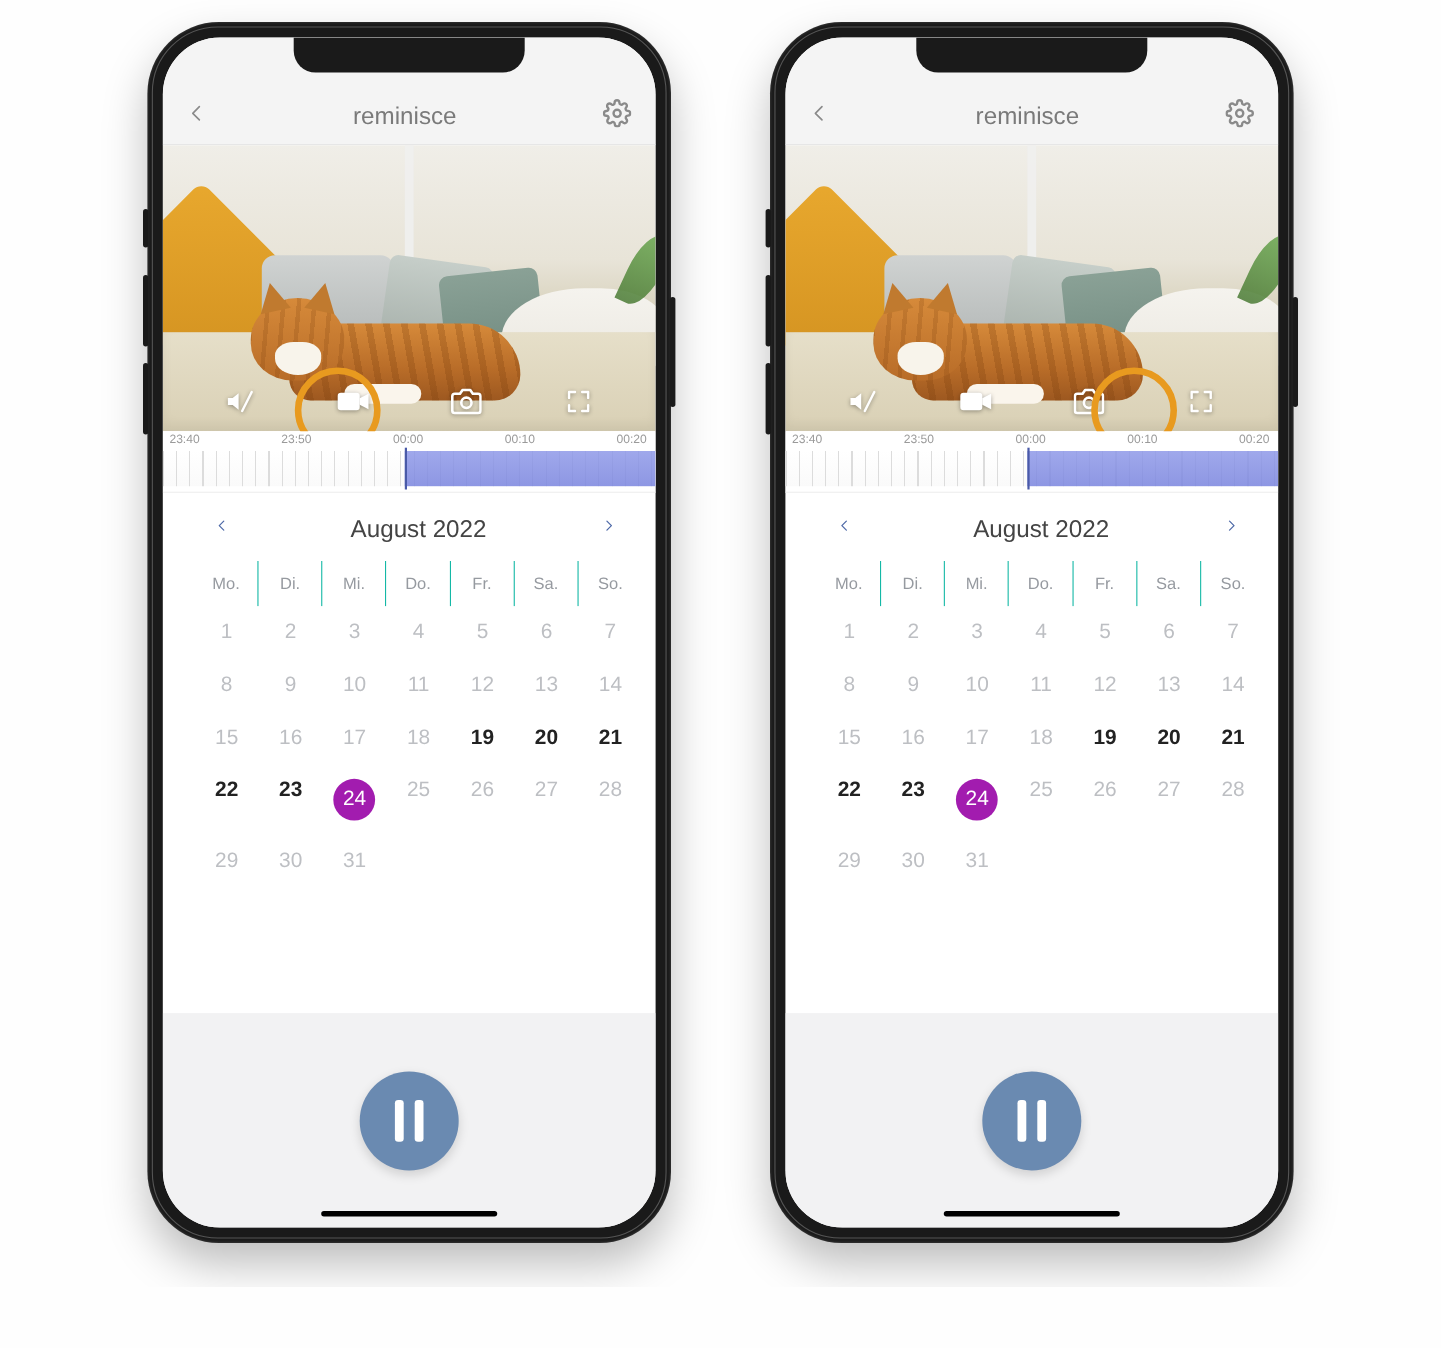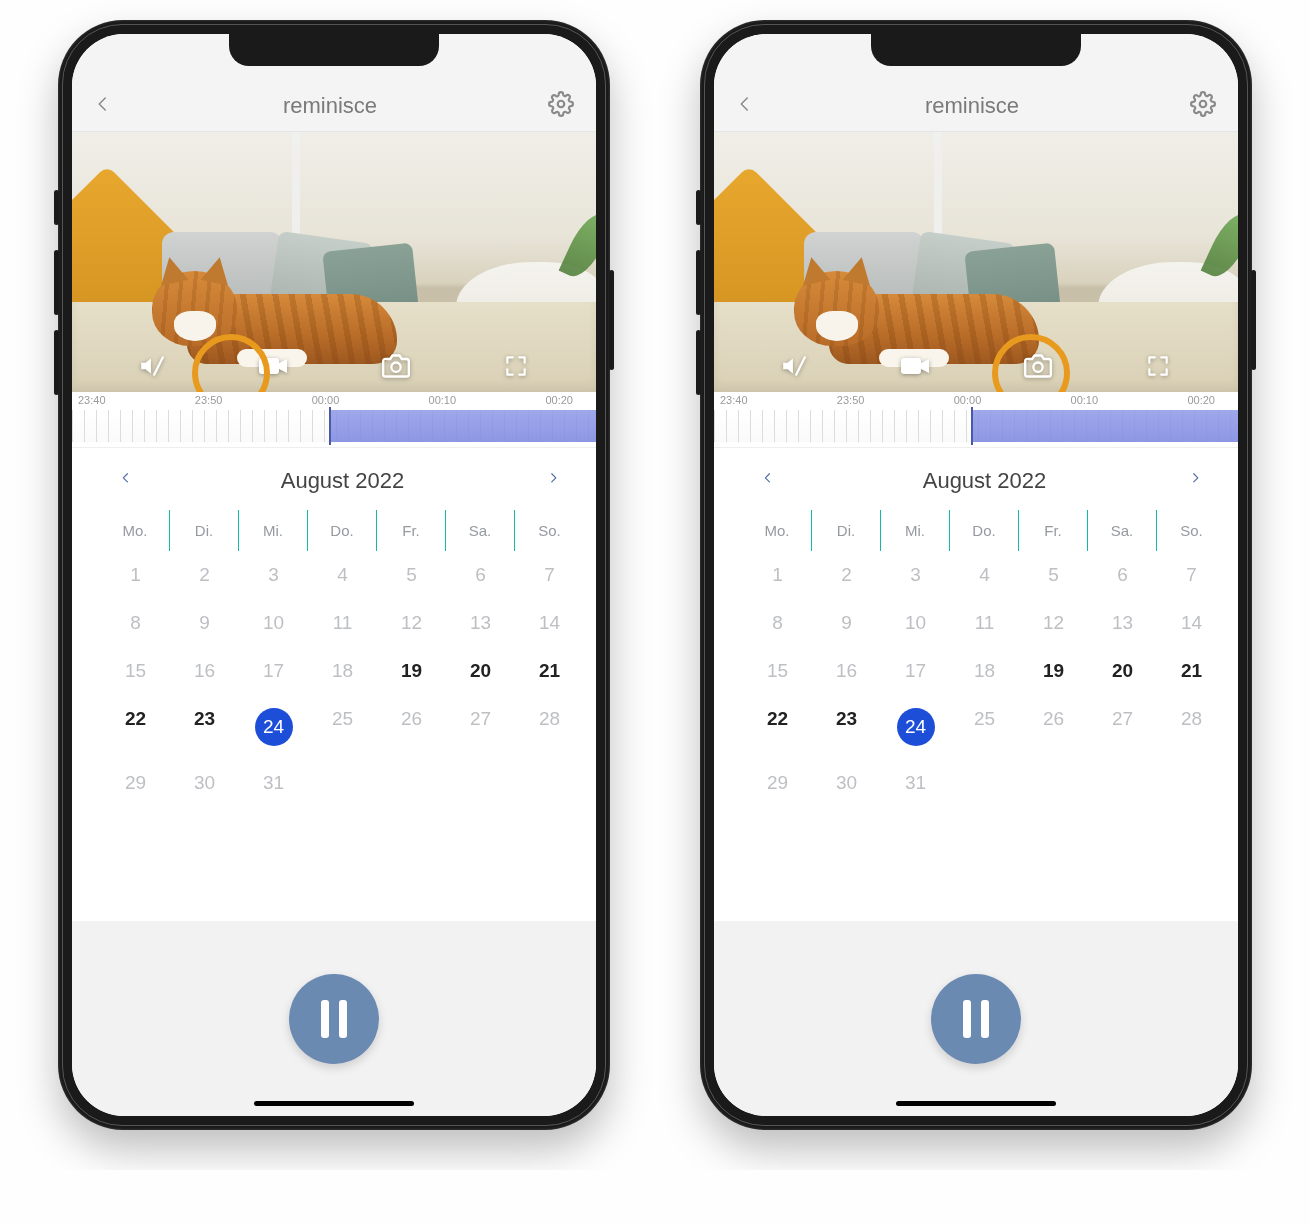--- a/index.html
+++ b/index.html
@@ -5,21 +5,21 @@
   * { box-sizing: border-box; margin: 0; padding: 0; }
   body {
     background: #fefefe;
     font-family: -apple-system, BlinkMacSystemFont, "Segoe UI", Helvetica, Arial, sans-serif;
     display: flex;
     justify-content: center;
     gap: 90px;
     padding: 20px 0 40px 0;
   }
   .phone {
-    width: 552px;
+    width: 476px;
     height: 1110px;
     background: #1a1a1a;
     border-radius: 65px;
     padding: 14px;
     position: relative;
     box-shadow: 0 20px 40px rgba(0,0,0,0.25), inset 0 0 3px rgba(255,255,255,0.2);
   }
   .phone::before{
     content:"";
     position:absolute;
@@ -130,41 +130,41 @@
     pointer-events:none;
   }
   
   .timeline{
     height:56px;
     background:#fff;
     position:relative;
     flex:none;
     border-bottom:1px solid #eee;
   }
-  .tl-labels{ display:flex; justify-content:space-between; font-size:11px; color:#9a9a9a; padding:2px 23px 0 6px;text-align:center;}
+  .tl-labels{ display:flex; justify-content:space-between; font-size:11px; color:#9a9a9a; padding:2px 8px 0 6px;text-align:center;}
   .tl-track{ position:relative; height:32px; margin-top:4px; background:linear-gradient(180deg,#fff,#fafafa);}
   .tl-ticks{ position:absolute; inset:0;
     background:repeating-linear-gradient(90deg,#dcdcdc 0 1px, transparent 1px 12px);
   }
   .tl-segment{ position:absolute; left:49%; right:0; top:0; bottom:0; background:linear-gradient(180deg,#8f99e8,#7a85df); opacity:0.85;}
   .tl-cursor{ position:absolute; left:49%; top:-3px; bottom:-3px; width:2px; background:#4a5aa8;}
   
   .cal-wrap{ padding:20px 12px 0 29px; flex:none;}
   .cal-nav{ display:flex; align-items:center; justify-content:space-between; padding:0 20px 16px 20px;}
   .cal-title{ font-size:22px; color:#444; font-weight:400;}
   .cal-chevron{ color:#4f6aa8; }
   .cal-grid{ display:grid; grid-template-columns:repeat(7,1fr); text-align:center; }
   .cal-head{ font-size:15px; color:#969aa0; padding:12px 0; border-right:1px solid #14b8a6;}
   .cal-head:last-child{ border-right:none;}
   .cal-cell{ font-size:19px; padding:13px 0; color:#444; position:relative;}
   .cal-cell.dim{ color:#bdbfc3;}
   .cal-cell.bold{ font-weight:700; color:#222;}
   .cal-cell.selected span{
     display:inline-flex; width:38px; height:38px; align-items:center; justify-content:center;
-    background:#1d4ed8; color:#fff; border-radius:50%;
+    background:#a21caf; color:#fff; border-radius:50%;
   }
   
   .footer{
     margin-top:auto;
     height:195px;
     background:#f2f2f3;
     display:flex;
     align-items:center;
     justify-content:center;
     flex:none;

